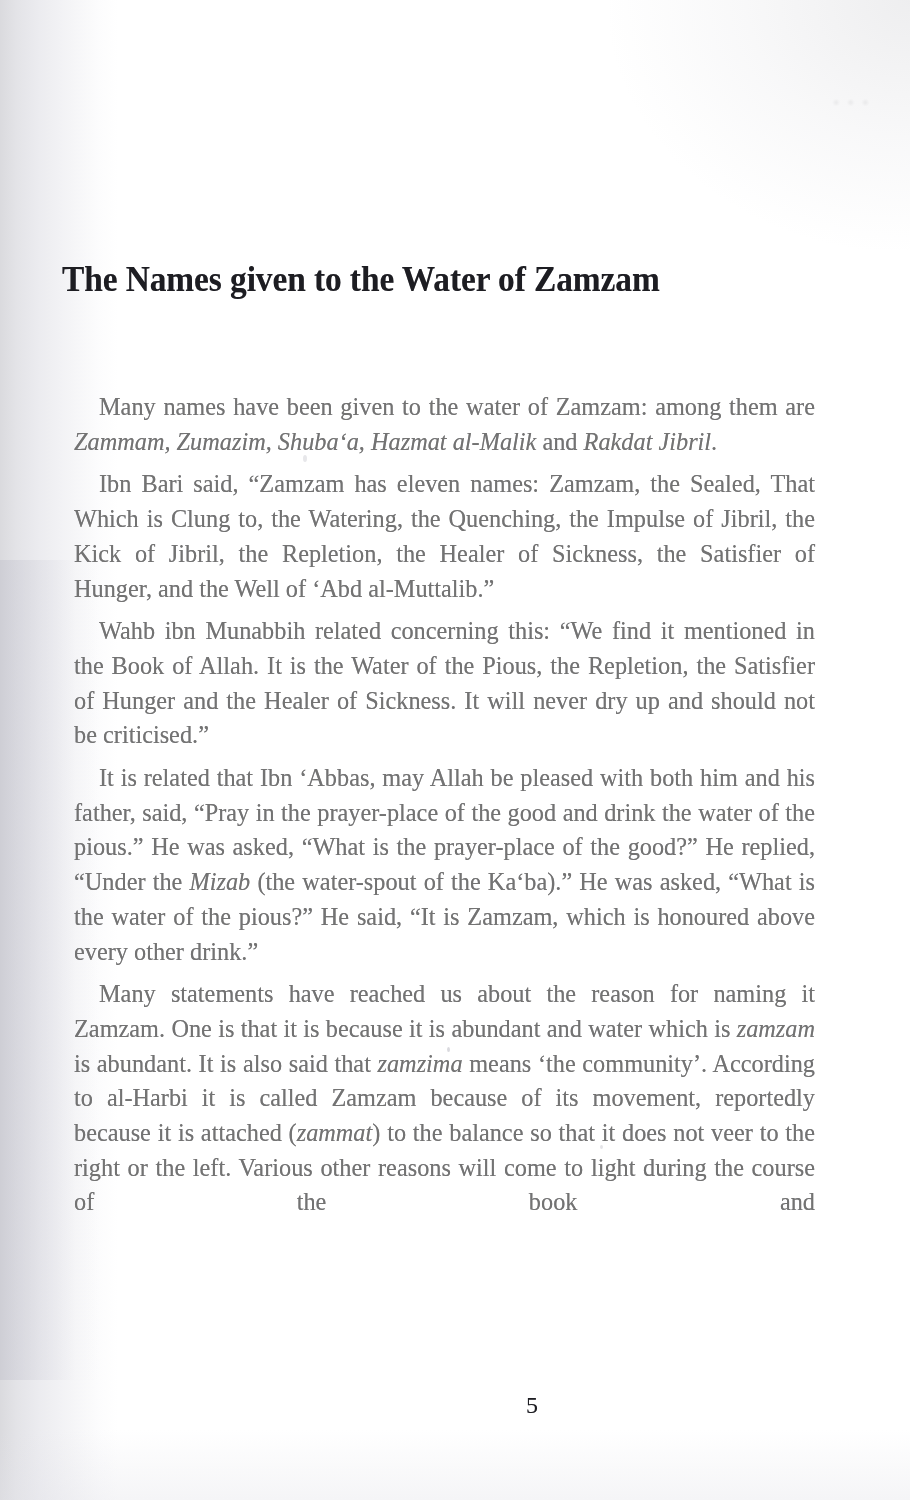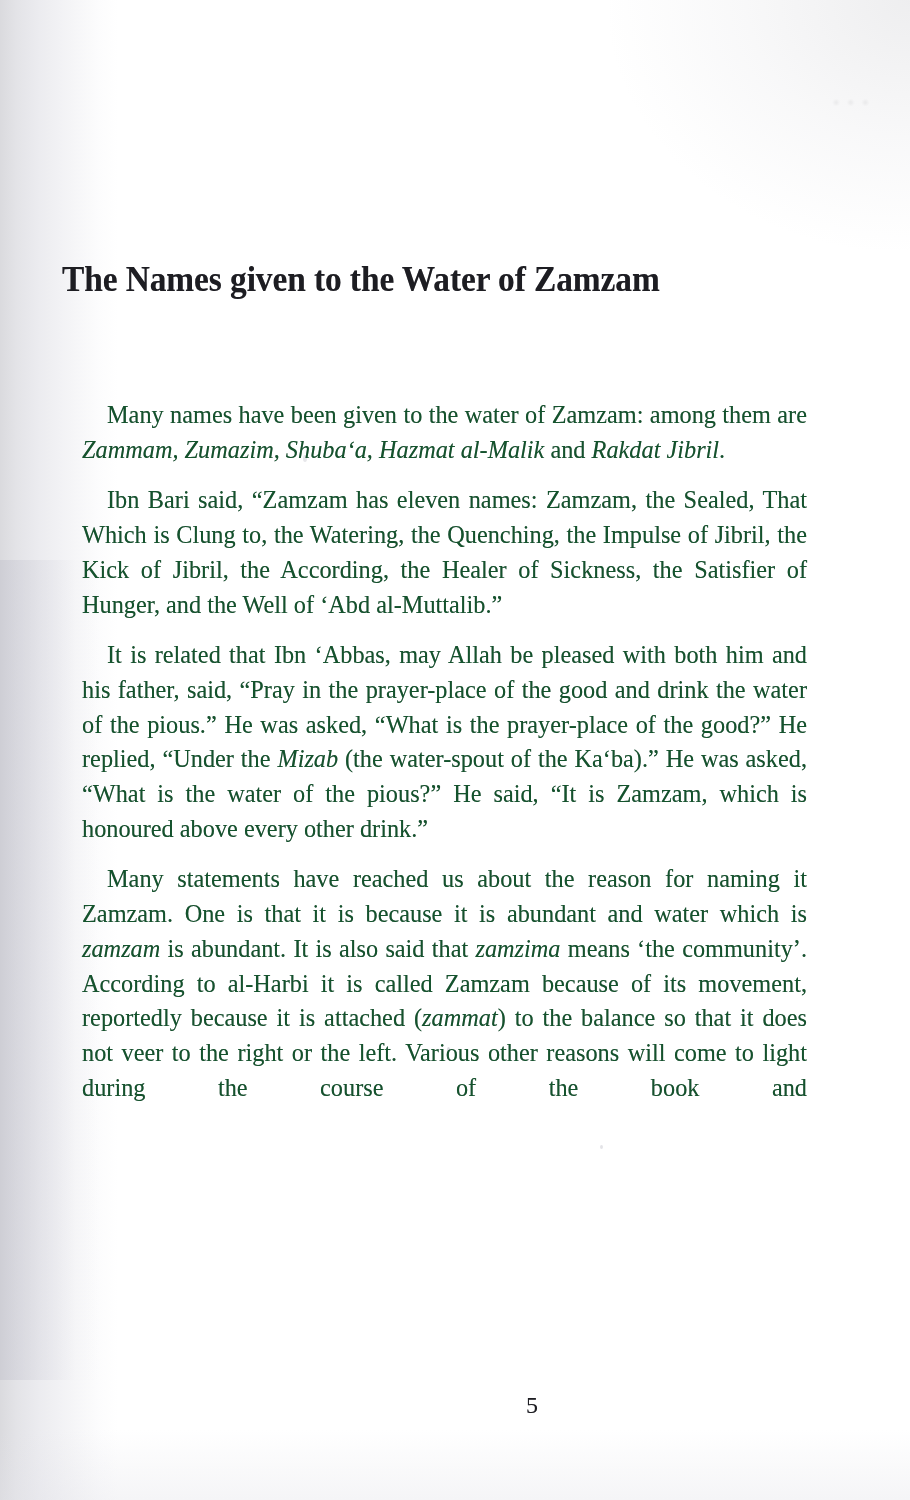--- a/index.html
+++ b/index.html
@@ -126,26 +126,26 @@
   }
 
   .body-text {
     position: absolute;
     left: 0;
     top: 382px;
     width: 757px;
   }
 
   .body-text p {
-    margin: 16px;
+    margin: 8px;
     padding: 0;
     font-family: "Liberation Serif", "DejaVu Serif", serif;
     font-size: 24.3px;
     line-height: 34.7px;
-    color: #14532d;
+    color: #737373;
     text-align: justify;
     text-indent: 25px;
     hyphens: manual;
     text-shadow: 0 0 0.55px rgba(30,30,38,0.42);
   }
   .body-text p:last-child {
     text-align-last: justify;
   }
 
   .body-text i {
@@ -189,21 +189,22 @@
   <span class="speck" style="left:447px; top:1047px; width:3px; height:5px;"></span>
   <span class="speck" style="left:303px; top:455px; width:4px; height:7px; opacity:0.35;"></span>
   <span class="speck" style="left:600px; top:1145px; width:3px; height:4px; opacity:0.4;"></span>
 
   <div class="content">
 
     <h1 class="chapter-title">The Names given to the Water of Zamzam</h1>
 
     <div class="body-text">
       <p><span>Many names have been given to the water of Zamzam: among them are </span><i>Zammam, Zumazim, Shuba‘a, Hazmat al-Malik</i><span> and </span><i>Rakdat Jibril</i><span>.</span></p>
-      <p><span>Ibn Bari said, “Zamzam has eleven names: Zamzam, the Sealed, That Which is Clung to, the Watering, the Quenching, the Impulse of Jibril, the Kick of Jibril, the According, the Healer of Sickness, the Satisfier of Hunger, and the Well of ‘Abd al-Muttalib.”</span></p>
+      <p><span>Ibn Bari said, “Zamzam has eleven names: Zamzam, the Sealed, That Which is Clung to, the Watering, the Quenching, the Impulse of Jibril, the Kick of Jibril, the Repletion, the Healer of Sickness, the Satisfier of Hunger, and the Well of ‘Abd al-Muttalib.”</span></p>
+      <p><span>Wahb ibn Munabbih related concerning this: “We find it mentioned in the Book of Allah. It is the Water of the Pious, the Repletion, the Satisfier of Hunger and the Healer of Sickness. It will never dry up and should not be criticised.”</span></p>
       <p><span>It is related that Ibn ‘Abbas, may Allah be pleased with both him and his father, said, “Pray in the prayer-place of the good and drink the water of the pious.” He was asked, “What is the prayer-place of the good?” He replied, “Under the </span><i>Mizab</i><span> (the water-spout of the Ka‘ba).” He was asked, “What is the water of the pious?” He said, “It is Zamzam, which is honoured above every other drink.”</span></p>
       <p><span>Many statements have reached us about the reason for naming it Zamzam. One is that it is because it is abundant and water which is </span><i>zamzam</i><span> is abundant. It is also said that </span><i>zamzima</i><span> means ‘the community’. According to al-Harbi it is called Zamzam because of its movement, reportedly because it is attached (</span><i>zammat</i><span>) to the balance so that it does not veer to the right or the left. Various other reasons will come to light during the course of the book and</span></p>
     </div>
 
     <div class="page-number">5</div>
 
   </div>
 </div>
 
 </body></html>

